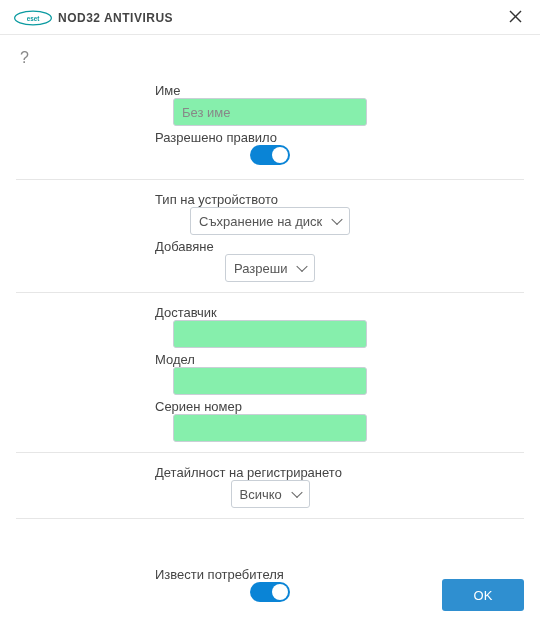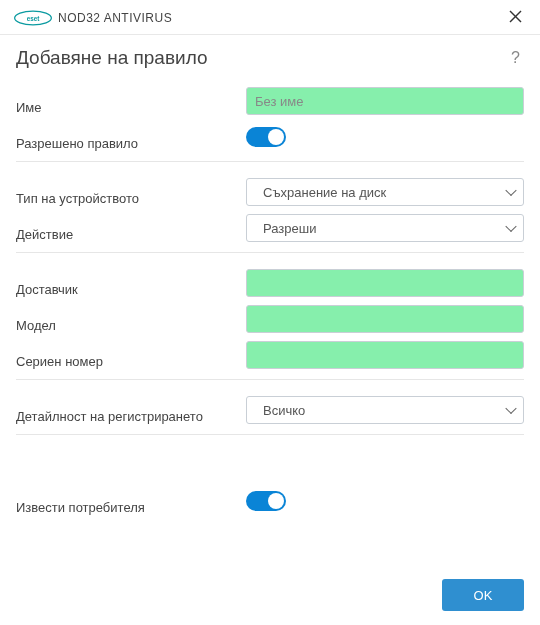--- a/index.html
+++ b/index.html
@@ -1,37 +1,37 @@
 <!DOCTYPE html>
 <html><head>
 <meta charset="utf-8">
 <style>
   * { box-sizing: border-box; margin: 0; padding: 0; }
   html, body { width: 540px; height: 625px; font-family: "Segoe UI", Arial, sans-serif; background: #fff; color: #333; }
   .titlebar { display: flex; align-items: center; justify-content: space-between; padding: 8px 12px 6px 14px; border-bottom: 1px solid #e8e8e8; }
   .brand { display: flex; align-items: center; gap: 6px; }
   .brand-logo { width: 38px; height: 16px; }
-  .brand-text { font-size: 12px; letter-spacing: 0.5px; color: #444; font-weight: 400; }
+  .brand-text { font-size: 12px; letter-spacing: 0.5px; color: #444; font-weight: 700; }
   .close-btn { cursor: pointer; font-size: 16px; color: #333; padding: 2px 6px; line-height: 1; }
   .content { padding: 12px 16px 0 16px; }
   .header-row { display: flex; align-items: center; justify-content: space-between; margin-bottom: 14px; }
   .page-title { font-size: 19px; color: #444; font-weight: 400; }
   .help-btn { color: #888; font-size: 16px; cursor: pointer; padding: 2px 4px; }
-  .form-row { display: flex; align-items: flex-end; min-height: 32px; margin-bottom: 4px; }
+  .form-row { display: flex; align-items: center; min-height: 32px; margin-bottom: 4px; flex-direction: column; }
   .form-label { width: 230px; flex-shrink: 0; font-size: 13px; color: #444; }
   .form-control { flex: 1; }
   input[type="text"].txt {
     width: 100%; height: 28px; border: 1px solid #c9cfd6; border-radius: 3px;
     padding: 0 8px; font-size: 13px; color: #555; outline: none; background: #86efac;
   }
   input[type="text"].txt::placeholder { color: #888; }
   .select { position: relative; }
   .select select {
     width: 100%; height: 28px; border: 1px solid #c9cfd6; border-radius: 3px;
-    padding: 0 26px 0 16px; font-size: 13px; color: #555; background: #fff;
+    padding: 0 26px 0 8px; font-size: 13px; color: #555; background: #fff;
     appearance: none; -webkit-appearance: none; outline: none; cursor: pointer;
   }
   .select::after {
     content: ""; position: absolute; right: 9px; top: 50%; width: 7px; height: 7px;
     border-right: 1.5px solid #666; border-bottom: 1.5px solid #666;
     transform: translateY(-70%) rotate(45deg); pointer-events: none;
   }
   .toggle { position: relative; width: 40px; height: 20px; display: inline-block; }
   .toggle-track {
     position: absolute; inset: 0; background: #0a84d6; border-radius: 999px; transition: background .2s; cursor: pointer;
@@ -62,21 +62,20 @@
   <div class="close-btn">
     <svg width="13" height="13" viewBox="0 0 13 13">
       <line x1="1" y1="1" x2="12" y2="12" stroke="#333" stroke-width="1.4"></line>
       <line x1="12" y1="1" x2="1" y2="12" stroke="#333" stroke-width="1.4"></line>
     </svg>
   </div>
 </div>
 
 <div class="content">
   <div class="header-row">
-    <div class="page-title">Добавяне на правило</div>
     <div class="help-btn">
       <span>?</span>
     </div>
   </div>
 
   <div class="form-row">
     <div class="form-label">Име</div>
     <div class="form-control">
       <input type="text" class="txt" placeholder="Без име" style="">
     </div>
@@ -98,21 +97,21 @@
   <div class="form-row">
     <div class="form-label">Тип на устройството</div>
     <div class="form-control select">
       <select>
         <option>Съхранение на диск</option>
       </select>
     </div>
   </div>
 
   <div class="form-row">
-    <div class="form-label">Действие</div>
+    <div class="form-label">Добавяне</div>
     <div class="form-control select">
       <select>
         <option>Разреши</option>
       </select>
     </div>
   </div>
 
   <hr class="divider">
 
 

